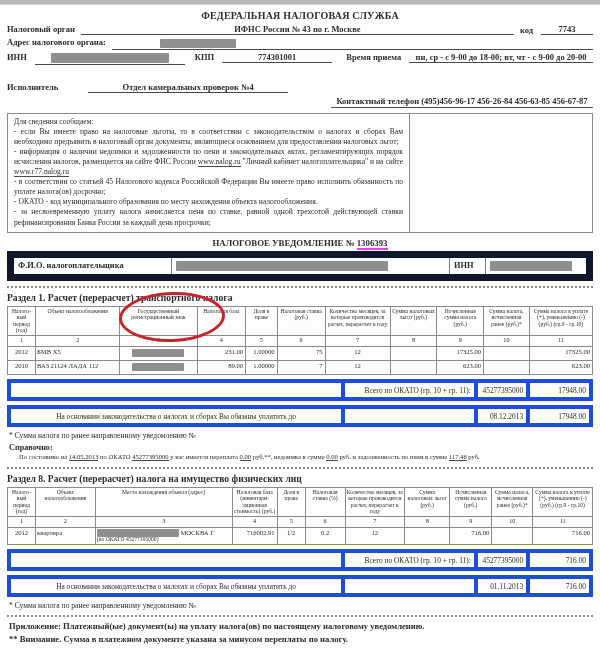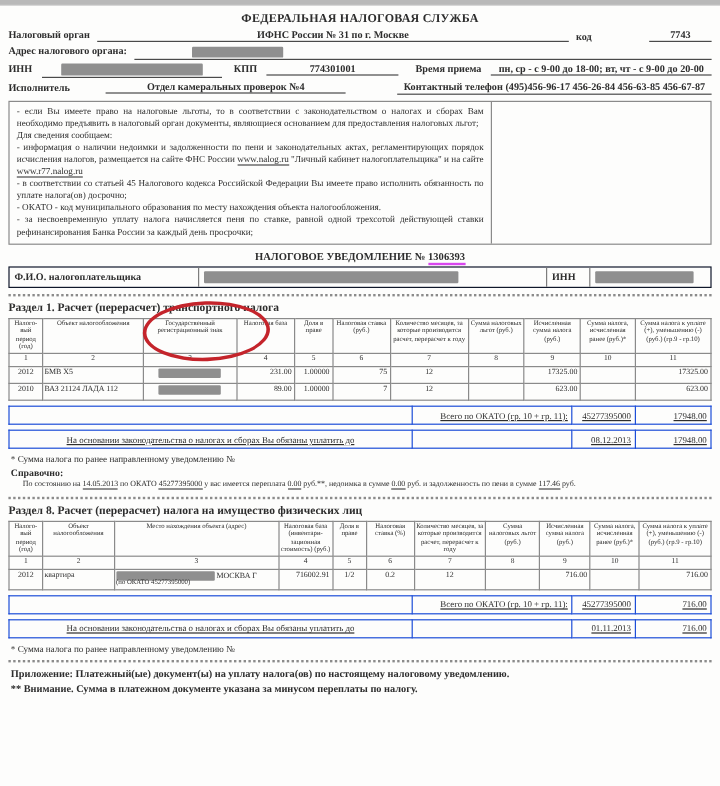--- a/index.html
+++ b/index.html
@@ -12,49 +12,49 @@
     overflow:hidden;
   }
   .scan-edge-top{height:4px;background:#b9b9b9;border-bottom:1px solid #d7d7d7;}
   .page{padding:3px 7px 0 7px;}
   .u{border-bottom:2px solid #d946ef;margin-top:32px;}
   .redact{display:inline-block;background:#8f8f8f;border-radius:1px;vertical-align:middle;}
   .doc-title{text-align:center;font-weight:bold;font-size:10px;letter-spacing:.2px;margin:2px 0 3px 0;}
   .hrow{display:flex;align-items:flex-start;font-size:8.5px;font-weight:bold;margin-top:2px;}
   .hrow .lbl{white-space:nowrap;}
   .fill-line{flex:1;border-bottom:1px solid #4a4a4a;text-align:center;margin:0 6px;padding-bottom:0px;}
-  .right-code{display:flex;align-items:flex-end;gap:40px;}
+  .right-code{display:flex;align-items:flex-end;}
   .code-val{display:inline-block;min-width:52px;text-align:center;border-bottom:1px solid #4a4a4a;margin-left:8px;}
   .addr-line{flex:1;border-bottom:1px solid #4a4a4a;margin-left:6px;height:12px;}
   .inn-line{width:150px;border-bottom:1px solid #4a4a4a;margin:0 10px 0 8px;text-align:center;height:12px;}
   .kpp-line{width:110px;border-bottom:1px solid #4a4a4a;margin:0 14px 0 8px;text-align:center;}
   .hours-line{flex:1;border-bottom:1px solid #4a4a4a;margin-left:8px;text-align:center;white-space:nowrap;}
   .exec-line{width:200px;border-bottom:1px solid #4a4a4a;text-align:center;margin-left:30px;}
-  .phone-block{width:262px;margin-left:auto;text-align:center;border-bottom:1px solid #4a4a4a;line-height:1.25;}
+  .phone-block{width:262px;margin-left:auto;text-align:center;border-bottom:1px solid #4a4a4a;line-height:1.25;margin-top:29px;}
   .info-box{display:flex;border:1px solid #8a8a8a;margin-top:5px;}
   .info-left{flex:1;padding:3px 6px 4px 6px;font-size:7.6px;line-height:1.33;text-align:justify;border-right:1px solid #8a8a8a;}
   .info-right{width:182px;}
   .notif-title{text-align:center;font-weight:bold;font-size:8.8px;margin:5px 0 3px 0;}
-  .fio-bar{display:flex;border:1px solid #0f172a;font-size:8.4px;font-weight:bold;align-items:flex-start;height:16px;}
+  .fio-bar{display:flex;border:7px solid #0f172a;font-size:8.4px;font-weight:bold;align-items:flex-start;height:16px;}
   .fio-bar .c{padding:1px 4px;display:flex;align-items:center;}
   .fio-lbl{width:158px;border-right:1px solid #7d7d7d;height:100%;box-sizing:border-box;}
   .fio-val{flex:1;border-right:1px solid #7d7d7d;height:100%;box-sizing:border-box;}
   .fio-inn-lbl{width:36px;border-right:1px solid #7d7d7d;height:100%;box-sizing:border-box;}
   .fio-inn-val{width:100px;height:100%;box-sizing:border-box;}
   .dotted{border:none;border-top:2px dotted #8b8b8b;margin:5px 0 4px 0;}
   .sec-title{text-align:left;font-weight:bold;font-size:9.6px;margin:3px 0 3px 0;}
   table.grid{width:100%;border-collapse:collapse;table-layout:fixed;}
   table.grid th,table.grid td{border:1px solid #8a8a8a;padding:1px 1px;vertical-align:top;overflow:hidden;}
   table.grid th{font-weight:normal;font-size:5.6px;line-height:1.18;text-align:center;}
   tr.nums td{font-size:6.2px;text-align:center;height:8px;line-height:1;}
   tr.data td{font-size:6.6px;height:11px;line-height:1.15;}
   tr.data td.num{text-align:right;padding-right:2px;}
   tr.data td.ctr{text-align:center;}
   .sum-table{width:100%;border-collapse:collapse;table-layout:fixed;margin-top:4px;}
-  .sum-table td{border:1px solid #1d4ed8;font-size:7.4px;height:12px;padding:1px 3px;vertical-align:middle;text-decoration:underline;}
+  .sum-table td{border:4px solid #1d4ed8;font-size:7.4px;height:12px;padding:1px 3px;vertical-align:middle;}
   .sum-label{text-align:right;font-size:7.2px;}
   .sum-num{text-align:right;}
   .footnote{font-size:7.6px;margin:4px 0 2px 2px;}
   .ref-title{font-size:8.2px;font-weight:bold;margin:3px 0 1px 2px;}
   .ref-line{font-size:6.6px;margin-left:12px;line-height:1.3;}
   .footer-line{font-size:8.6px;font-weight:bold;margin:3px 0 0 2px;}
   .s1-wrap{position:relative;}
   .red-oval{
     position:absolute;left:112px;top:0px;width:100px;height:44px;
     border:3.5px solid #c4242b;border-radius:50%;
@@ -68,21 +68,21 @@
 </head>
 <body>
 
 <div class="scan-edge-top"></div>
 <div class="page">
 
   <div class="doc-title">ФЕДЕРАЛЬНАЯ НАЛОГОВАЯ СЛУЖБА</div>
 
   <div class="hrow">
     <span class="lbl">Налоговый орган</span>
-    <span class="fill-line">ИФНС России № 31 по г. Москве</span>
+    <span class="fill-line">ИФНС России № 43 по г. Москве</span>
     <span class="right-code">
       <span>код</span>
       <span class="code-val">7743</span>
     </span>
   </div>
 
   <div class="hrow">
     <span class="lbl">Адрес налогового органа:</span>
     <span class="addr-line"><span class="redact" style="width:76px;height:9px;margin-left:48px;"></span></span>
   </div>
@@ -100,22 +100,22 @@
     <span class="lbl">Исполнитель</span>
     <span class="exec-line">Отдел камеральных проверок №4</span>
     <span class="phone-block">
       <span>Контактный телефон</span>
       <span>(495)456-96-17 456-26-84 456-63-85 456-67-87</span>
     </span>
   </div>
 
   <div class="info-box">
     <div class="info-left">
+      <div>Для сведения сообщаем:</div>
       <div>- если Вы имеете право на налоговые льготы, то в соответствии с законодательством о налогах и сборах Вам необходимо предъявить в налоговый орган документы, являющиеся основанием для предоставления налоговых льгот;</div>
-      <div>Для сведения сообщаем:</div>
       <div><span>- информация о наличии недоимки и задолженности по пени и законодательных актах, регламентирующих порядок исчисления налогов, размещается на сайте ФНС России </span><span class="lnk">www.nalog.ru</span><span> "Личный кабинет налогоплательщика" и на сайте </span><span class="lnk">www.r77.nalog.ru</span></div>
       <div>- в соответствии со статьей 45 Налогового кодекса Российской Федерации Вы имеете право исполнить обязанность по уплате налога(ов) досрочно;</div>
       <div>- ОКАТО - код муниципального образования по месту нахождения объекта налогообложения.</div>
       <div>- за несвоевременную уплату налога начисляется пеня по ставке, равной одной трехсотой действующей ставки рефинансирования Банка России за каждый день просрочки;</div>
     </div>
     <div class="info-right"></div>
   </div>
 
   <div class="notif-title">
     <span>НАЛОГОВОЕ УВЕДОМЛЕНИЕ №</span>

